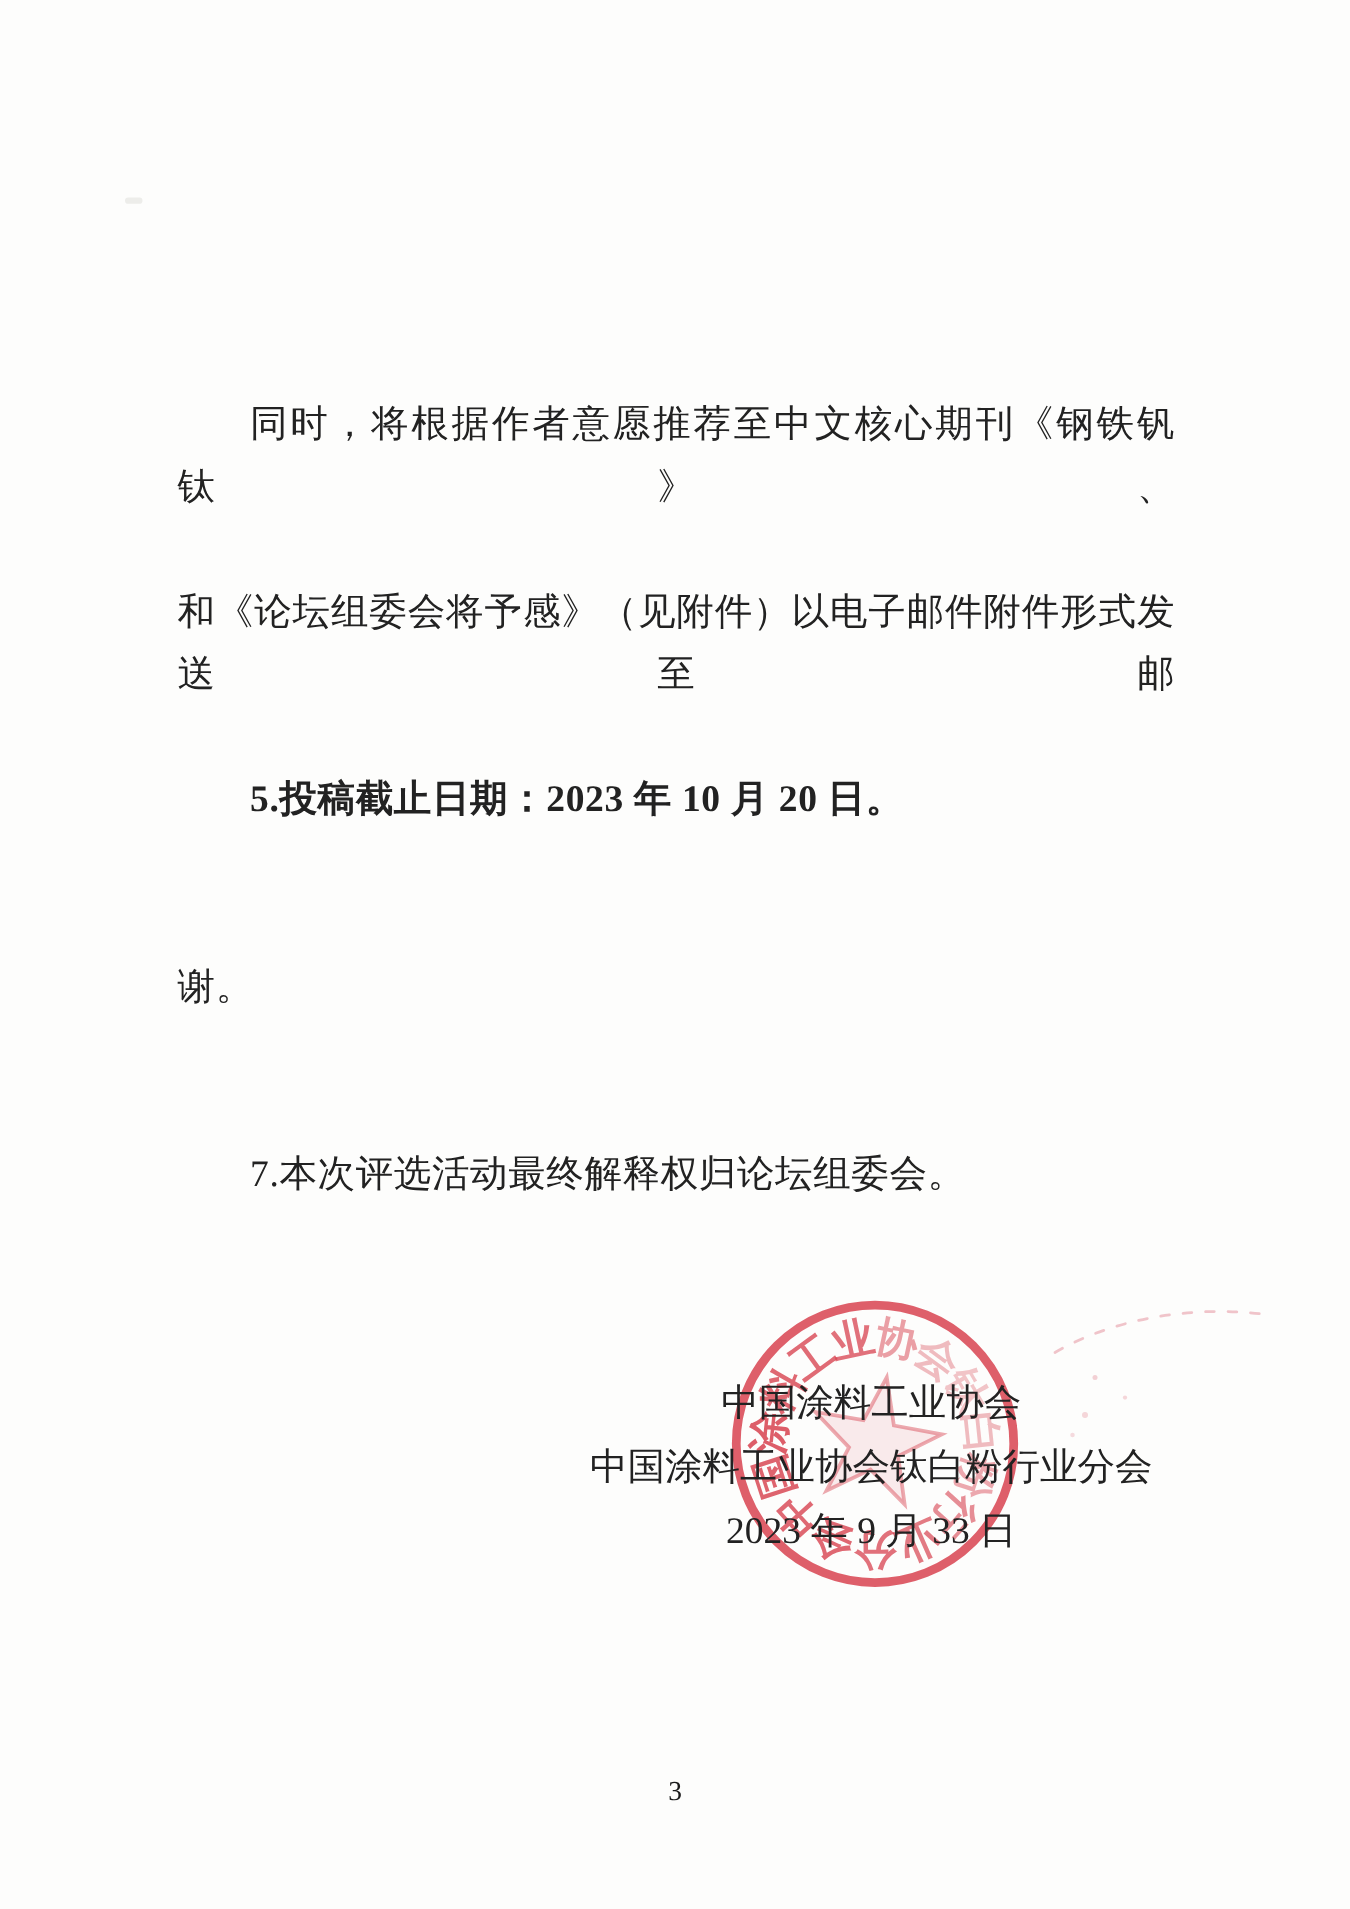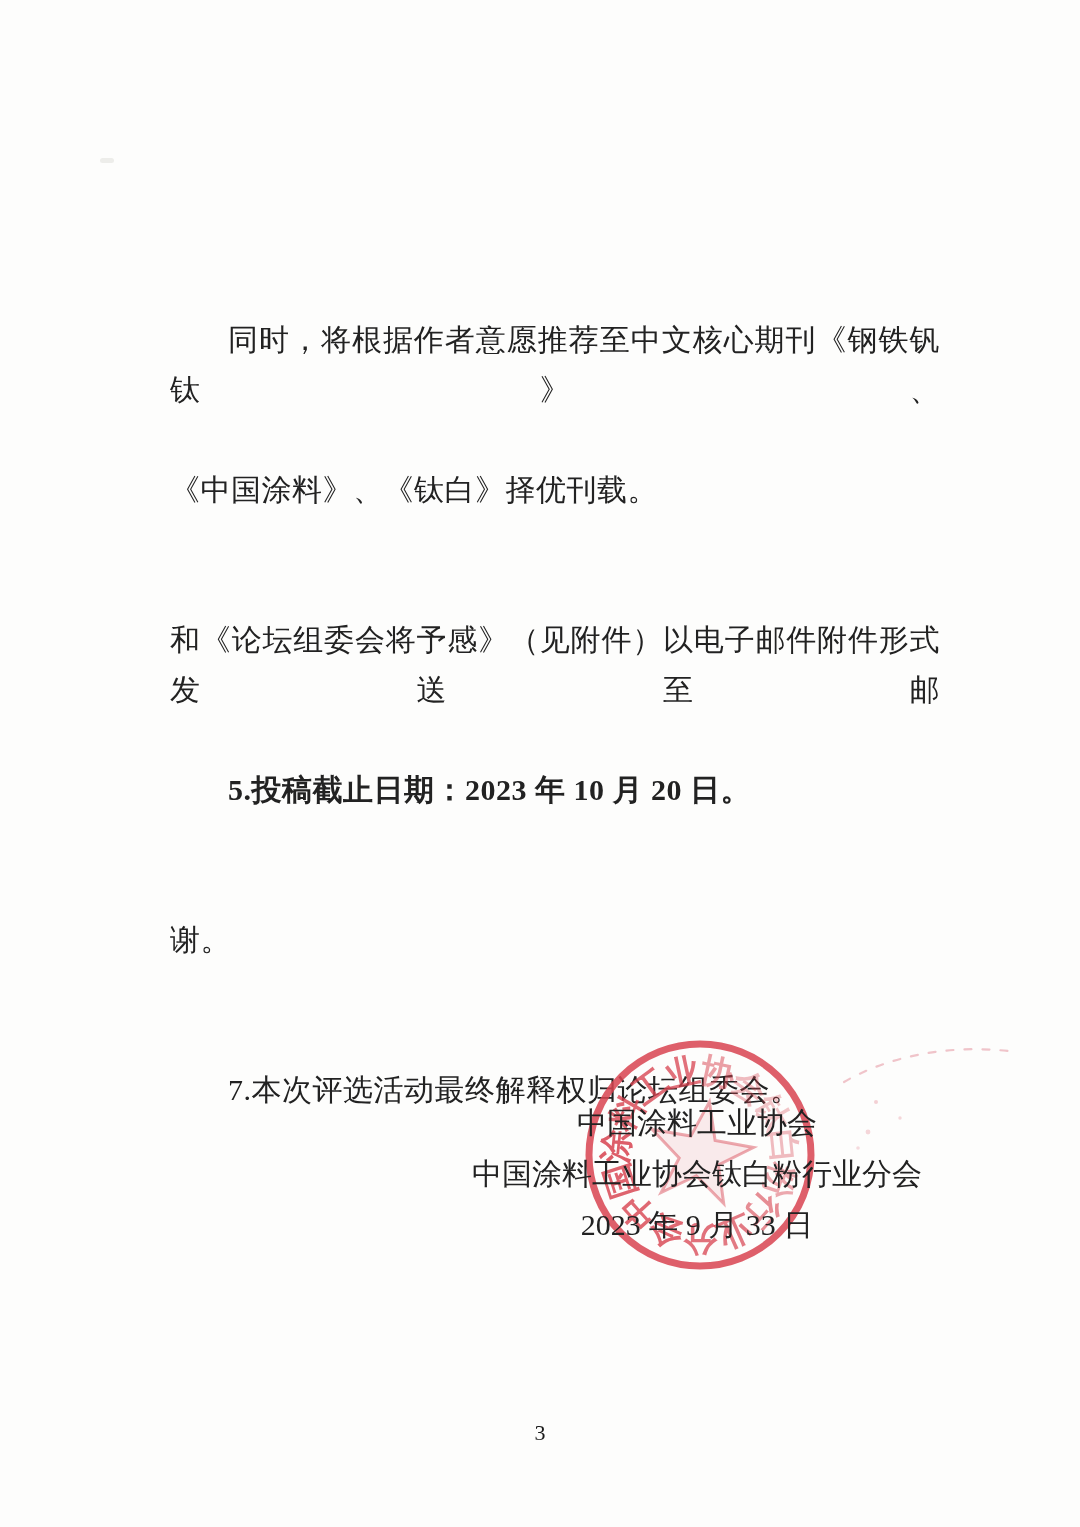--- a/index.html
+++ b/index.html
@@ -13,21 +13,21 @@
   }
   .page{position:absolute;inset:0;}
   
   .text-block{
     position:absolute;
     left:142px;top:215px;width:798px;
     font-size:30px;line-height:50px;
     letter-spacing:0.5px;
     white-space:pre-wrap;
   }
-  .line{height:50px;margin-left:28px;}
+  .line{height:50px;}
   .indent{text-indent:58px;}
   .just{text-align:justify;text-align-last:justify;}
   .bold{font-weight:bold;}
   
   .signature{
     position:absolute;left:447px;top:1097px;width:500px;
     font-size:30px;line-height:51px;
     text-align:center;color:#222;
     z-index:3;
   }
@@ -55,21 +55,20 @@
 </style>
 </head>
 <body>
 
 <div class="page">
 
   <div class="smudge"></div>
 
   <div class="text-block">
     <div class="line indent just">同时，将根据作者意愿推荐至中文核心期刊《钢铁钒钛》、</div>
-    <div class="line">《中国涂料》、《钛白》择优刊载。</div>
     <div class="line just">和《论坛组委会将予感》（见附件）以电子邮件附件形式发送至邮</div>
     <div class="line indent bold">5.投稿截止日期：2023 年 10 月 20 日。</div>
     <div class="line">谢。</div>
     <div class="line indent">7.本次评选活动最终解释权归论坛组委会。</div>
     
     
     
     
     
     

